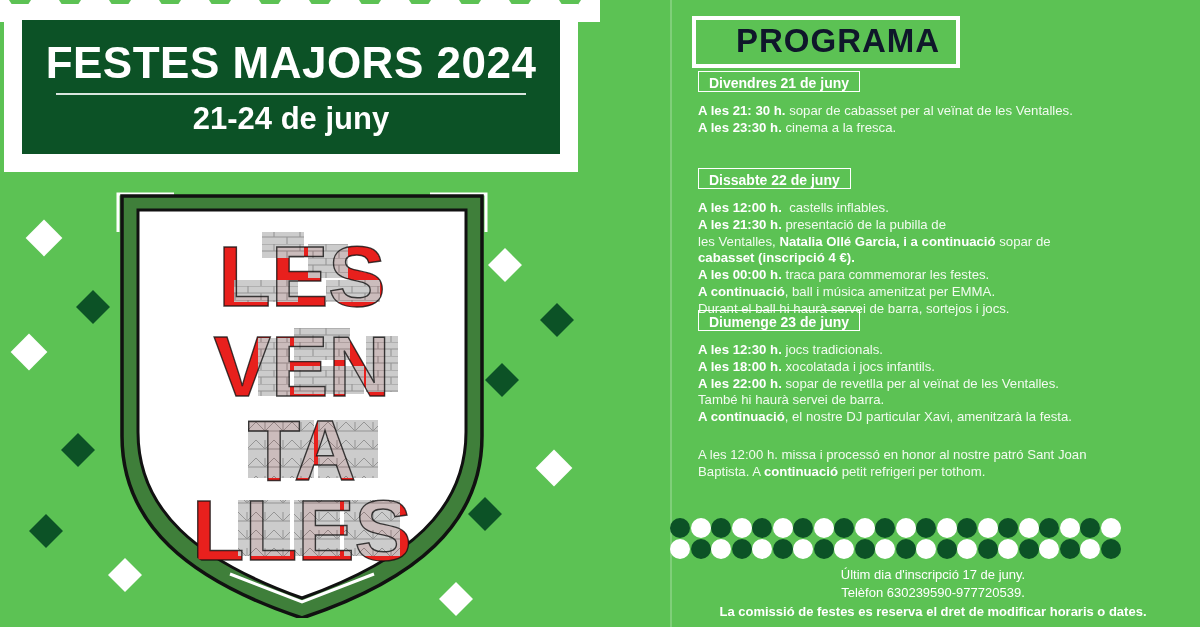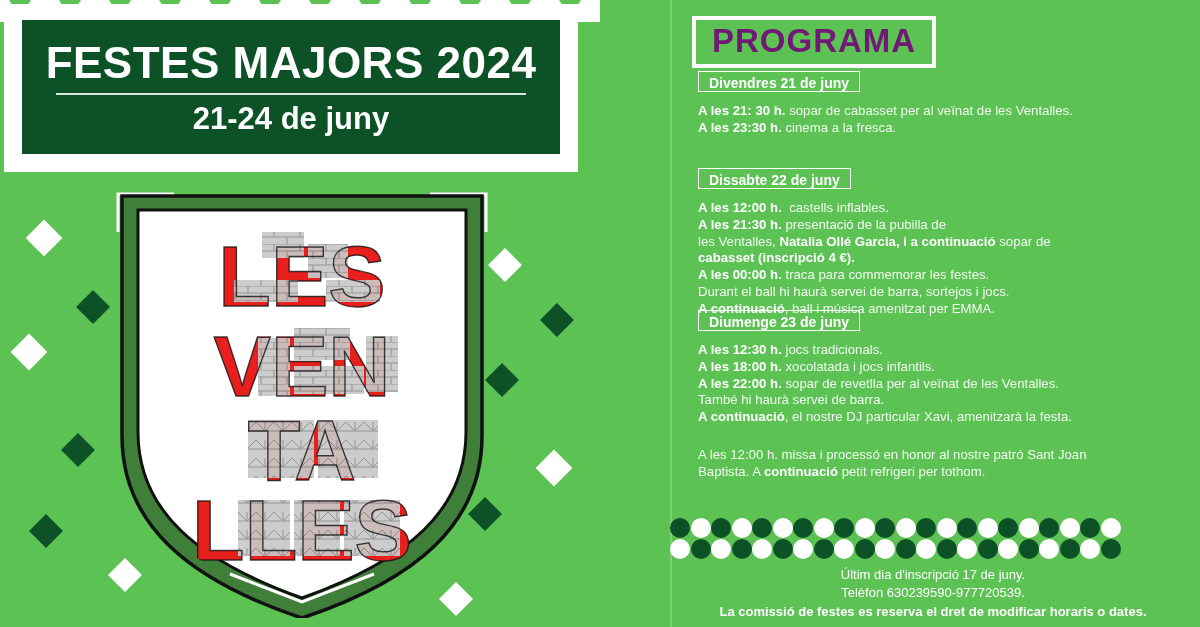--- a/index.html
+++ b/index.html
@@ -134,22 +134,23 @@
     top: 16px;
     border: 4px solid #ffffff;
     padding: 3px 16px 5px 16px;
     display: inline-block;
   }
   .programa-label {
     font-size: 33px;
     font-weight: bold;
     letter-spacing: 1px;
     line-height: 1.1;
-    color: #701a75;
+    color: #0f172a;
     white-space: nowrap;
+    margin-left: 24px;
   }
   .day-block { position: absolute; left: 8px; width: 430px; }
   .day-chip {
     display: inline-block;
     border: 1.5px solid #ffffff;
     padding: 3px 10px 0 10px;
     font-size: 14px;
     font-weight: bold;
     color: #ffffff;
     white-space: nowrap;
@@ -304,22 +305,22 @@
         <div class="day-block" style="top: 71px;"><div class="day-chip">Divendres 21 de juny</div><div class="day-lines">
             <span class="ln"><b>A les 21: 30 h.</b> sopar de cabasset per al veïnat de les Ventalles.</span>
             <span class="ln"><b>A les 23:30 h.</b> cinema a la fresca.</span>
           </div></div>
         <div class="day-block" style="top: 168px;"><div class="day-chip">Dissabte 22 de juny</div><div class="day-lines">
             <span class="ln"><b>A les 12:00 h.</b>&nbsp; castells inflables.</span>
             <span class="ln"><b>A les 21:30 h.</b> presentació de la pubilla de</span>
             <span class="ln">les Ventalles, <b>Natalia Ollé Garcia, i a continuació</b> sopar de</span>
             <span class="ln"><b>cabasset (inscripció 4 €).</b></span>
             <span class="ln"><b>A les 00:00 h.</b> traca para commemorar les festes.</span>
+            <span class="ln"><b>A continuació</b>, ball i música amenitzat per EMMA.</span>
             <span class="ln">Durant el ball hi haurà servei de barra, sortejos i jocs.</span>
-            <span class="ln"><b>A continuació</b>, ball i música amenitzat per EMMA.</span>
           </div></div>
         <div class="day-block" style="top: 310px;"><div class="day-chip">Diumenge 23 de juny</div><div class="day-lines">
             <span class="ln"><b>A les 12:30 h.</b> jocs tradicionals.</span>
             <span class="ln"><b>A les 18:00 h.</b> xocolatada i jocs infantils.</span>
             <span class="ln"><b>A les 22:00 h.</b> sopar de revetlla per al veïnat de les Ventalles.</span>
             <span class="ln">També hi haurà servei de barra.</span>
             <span class="ln"><b>A continuació</b>, el nostre DJ particular Xavi, amenitzarà la festa.</span>
           </div></div>
         <div class="day-block" style="top: 436px;"><div class="day-lines">
             <span class="ln">A les 12:00 h. missa i processó en honor al nostre patró Sant Joan</span>

